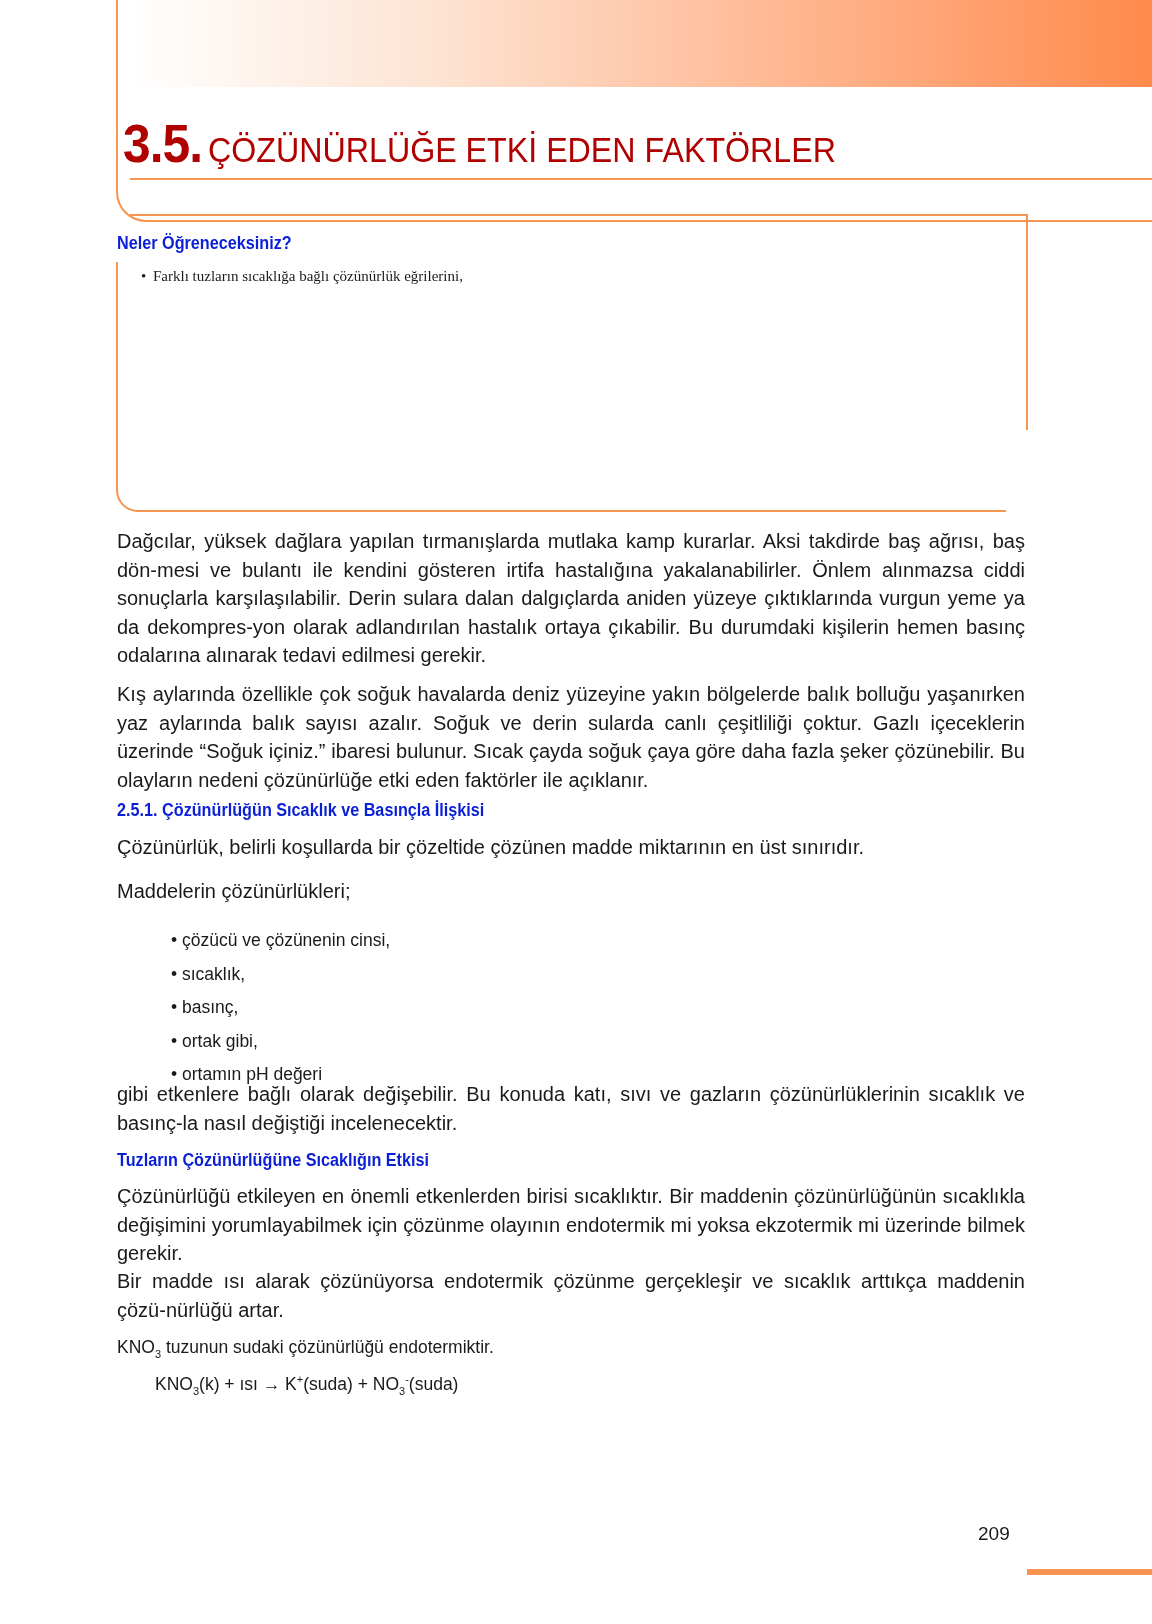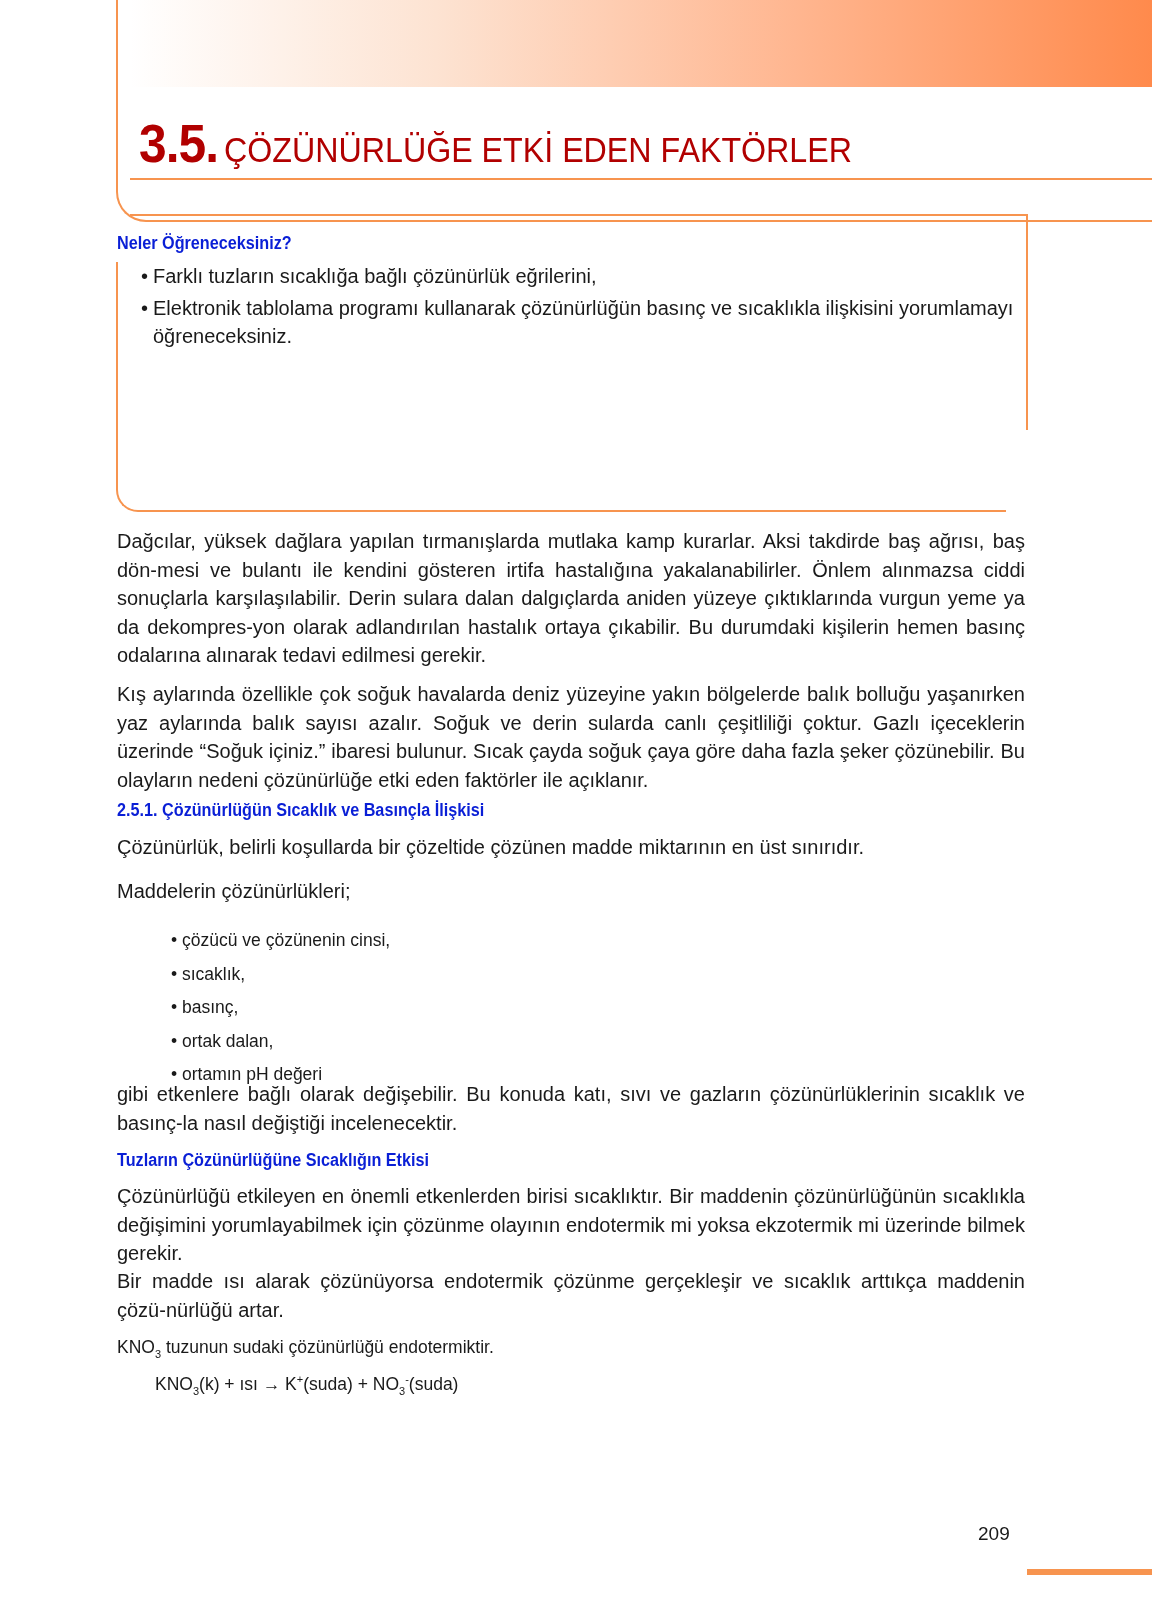--- a/index.html
+++ b/index.html
@@ -16,21 +16,21 @@
     background: linear-gradient(to right, #ffffff 0%, #fde3d2 30%, #ffb690 65%, #ff8a4c 100%);
   }
   .hdr-frame {
     left: 116px; top: -4px; width: 1100px; height: 226px;
     border-left: 2px solid #f7944f; border-bottom: 2px solid #f7944f;
     border-bottom-left-radius: 30px; box-sizing: border-box;
   }
   .title-line {
     left: 130px; top: 178px; width: 1022px; height: 2px; background: #f7944f;
   }
-  .title-row { left: 139px; top: 112px; white-space: nowrap; }
+  .title-row { left: 123px; top: 112px; white-space: nowrap; }
   .title-num {
     color: #b10000; font-weight: bold; font-size: 54px; letter-spacing: -1px;
     font-family: "Liberation Sans", sans-serif;
     display: inline-block; transform: scaleX(0.92); transform-origin: left;
   }
   .title-text {
     color: #b10000; font-size: 35px; margin-left: -6px;
     display: inline-block; transform: scaleX(0.92); transform-origin: left;
   }
 
@@ -45,22 +45,22 @@
     left: 116px; top: 262px; width: 890px; height: 250px;
     border-left: 2px solid #f7944f; border-bottom: 2px solid #f7944f;
     border-bottom-left-radius: 22px; box-sizing: border-box;
   }
   .obj-title {
     left: 117px; top: 233px; color: #0a1fd6; font-weight: bold; font-size: 18px;
     display: inline-block; transform: scaleX(0.9); transform-origin: left;
   }
   .obj-list { left: 141px; top: 262px; width: 882px; margin: 0; padding: 0; list-style: none; }
   .obj-list li {
-    font-size: 20px; line-height: 28px; margin-bottom: 4px;
-    padding-left: 12px; text-indent: -12px; position: relative;
+    font-size: 15px; line-height: 28px; margin-bottom: 4px;
+    padding-left: 12px; text-indent: -12px; position: relative; font-family: Liberation Serif, serif;
   }
   .bullet { display: inline-block; width: 12px; text-indent: 0; }
 
   
   .para {
     left: 117px; width: 908px; font-size: 20px; line-height: 28.5px;
     text-align: justify; margin: 0;
   }
   .subhead {
     left: 117px; color: #0a1fd6; font-weight: bold; font-size: 18px;
@@ -85,34 +85,33 @@
   <span class="title-text">ÇÖZÜNÜRLÜĞE ETKİ EDEN FAKTÖRLER</span>
 </div>
 <div class="abs title-line"></div>
 
 <div class="abs obj-top"></div>
 <div class="abs obj-right"></div>
 <div class="abs obj-frame"></div>
 <div class="abs obj-title">Neler Öğreneceksiniz?</div>
 <ul class="abs obj-list">
   <li><span class="bullet">•</span><span>Farklı tuzların sıcaklığa bağlı çözünürlük eğrilerini,</span></li>
-  <li><span class="bullet">•</span><span>Elektronik tablolama programı kullanarak çözünürlüğün basınç ve sıcaklıkla ilişkisini yorumlamayı öğreneceksiniz.</span></li>
 </ul>
 
 <p class="abs para" style="top:527px">Dağcılar, yüksek dağlara yapılan tırmanışlarda mutlaka kamp kurarlar. Aksi takdirde baş ağrısı, baş dön-mesi ve bulantı ile kendini gösteren irtifa hastalığına yakalanabilirler. Önlem alınmazsa ciddi sonuçlarla karşılaşılabilir. Derin sulara dalan dalgıçlarda aniden yüzeye çıktıklarında vurgun yeme ya da dekompres-yon olarak adlandırılan hastalık ortaya çıkabilir. Bu durumdaki kişilerin hemen basınç odalarına alınarak tedavi edilmesi gerekir.</p>
 <p class="abs para" style="top:680px">Kış aylarında özellikle çok soğuk havalarda deniz yüzeyine yakın bölgelerde balık bolluğu yaşanırken yaz aylarında balık sayısı azalır. Soğuk ve derin sularda canlı çeşitliliği çoktur. Gazlı içeceklerin üzerinde “Soğuk içiniz.” ibaresi bulunur. Sıcak çayda soğuk çaya göre daha fazla şeker çözünebilir. Bu olayların nedeni çözünürlüğe etki eden faktörler ile açıklanır.</p>
 
 <div class="abs subhead" style="top:800px">2.5.1. Çözünürlüğün Sıcaklık ve Basınçla İlişkisi</div>
 <p class="abs para" style="top:833px">Çözünürlük, belirli koşullarda bir çözeltide çözünen madde miktarının en üst sınırıdır.</p>
 <p class="abs para" style="top:877px">Maddelerin çözünürlükleri;</p>
 <ul class="abs factor-list">
   <li><span>• </span><span>çözücü ve çözünenin cinsi,</span></li>
   <li><span>• </span><span>sıcaklık,</span></li>
   <li><span>• </span><span>basınç,</span></li>
-  <li><span>• </span><span>ortak dalan,</span></li>
+  <li><span>• </span><span>ortak gibi,</span></li>
   <li><span>• </span><span>ortamın pH değeri</span></li>
 </ul>
 <p class="abs para" style="top:1080px">gibi etkenlere bağlı olarak değişebilir. Bu konuda katı, sıvı ve gazların çözünürlüklerinin sıcaklık ve basınç-la nasıl değiştiği incelenecektir.</p>
 
 <div class="abs subhead" style="top:1150px">Tuzların Çözünürlüğüne Sıcaklığın Etkisi</div>
 <p class="abs para" style="top:1182px">Çözünürlüğü etkileyen en önemli etkenlerden birisi sıcaklıktır. Bir maddenin çözünürlüğünün sıcaklıkla değişimini yorumlayabilmek için çözünme olayının endotermik mi yoksa ekzotermik mi üzerinde bilmek gerekir.</p>
 <p class="abs para" style="top:1267px">Bir madde ısı alarak çözünüyorsa endotermik çözünme gerçekleşir ve sıcaklık arttıkça maddenin çözü-nürlüğü artar.</p>
 
 <div class="abs formula" style="left:117px; top:1337px;"><span>KNO</span><sub>3</sub><span> tuzunun sudaki çözünürlüğü endotermiktir.</span></div>
 

